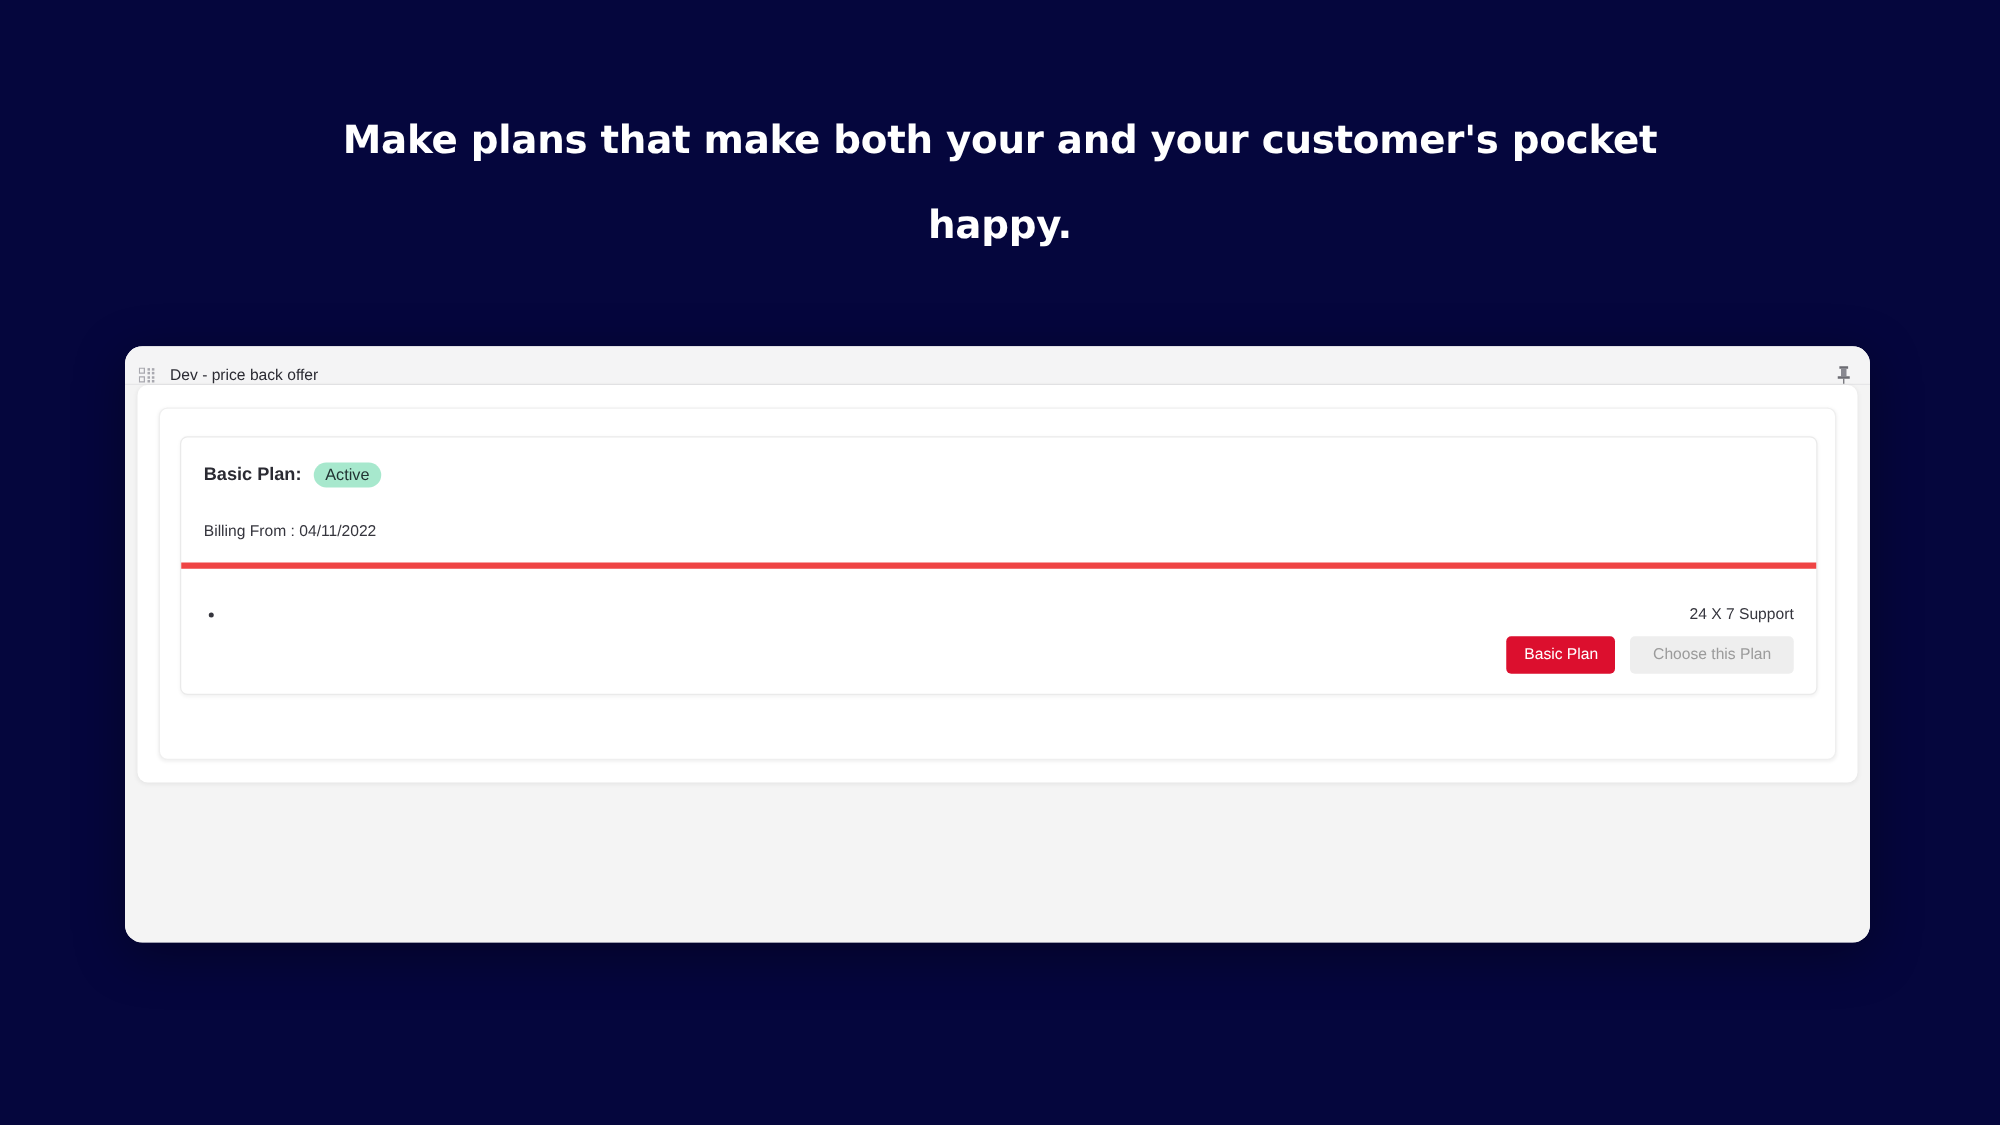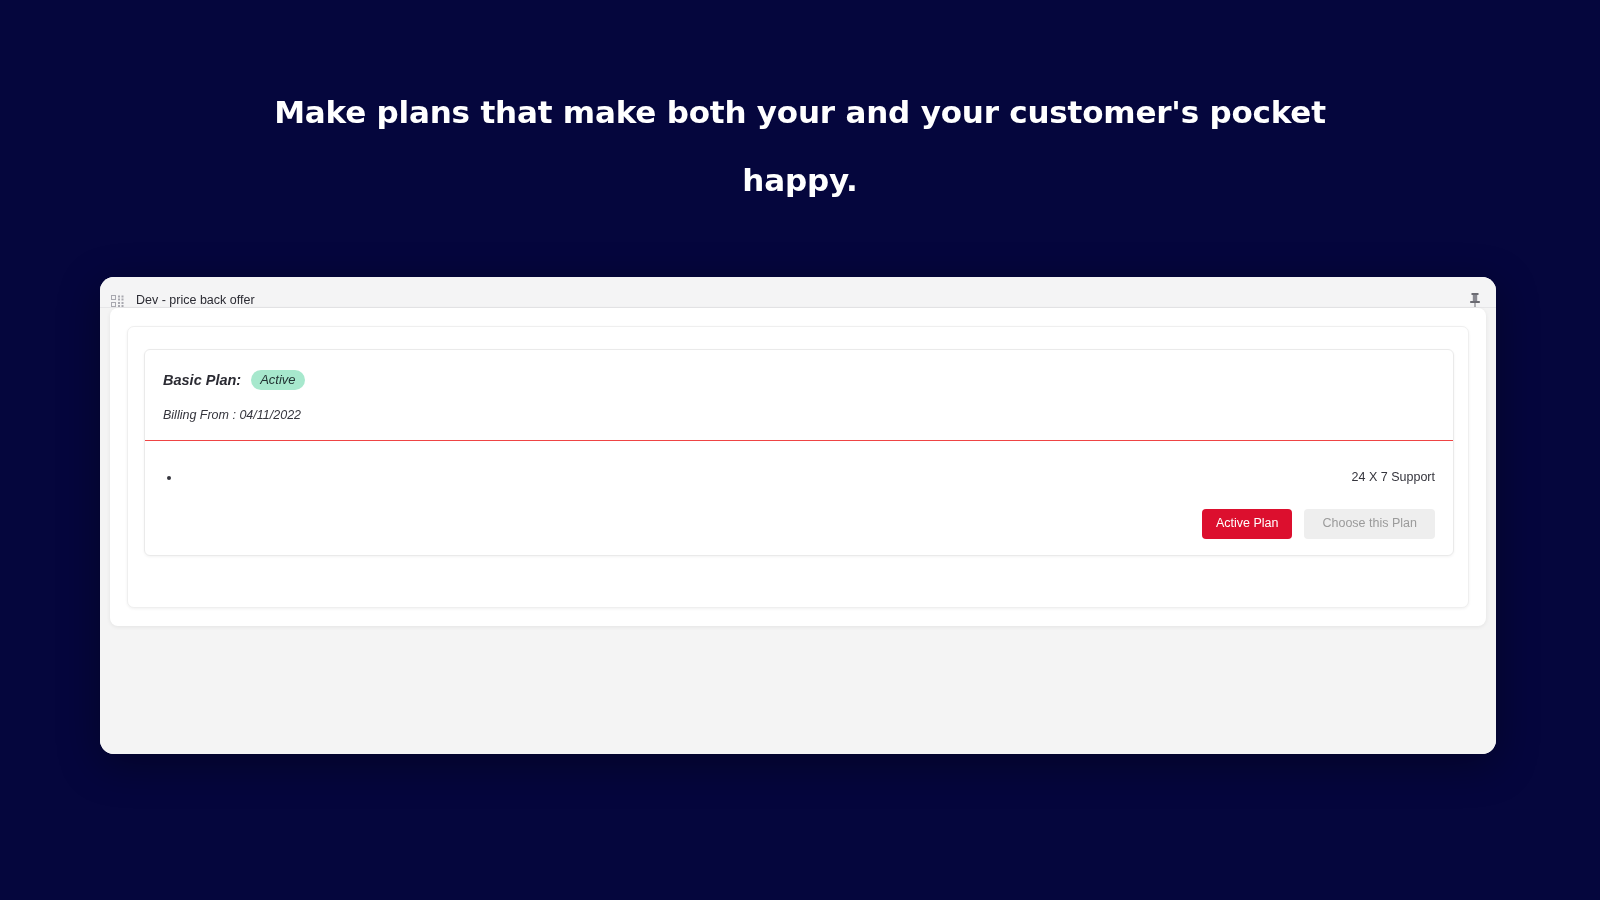--- a/index.html
+++ b/index.html
@@ -134,22 +134,21 @@
     width: 1310px;
     height: 207px;
     background: #ffffff;
     border: 1px solid #eaeaea;
     border-radius: 6px;
     box-shadow: 0 1px 3px rgba(0,0,0,0.05);
   }
 
   .plan-header {
     padding: 20px 18px 18px 18px;
-    border-bottom: 1px solid #ef4444;
-    font-style: italic;
+    border-bottom: 5px solid #ef4444;
   }
 
   .plan-title-row {
     display: flex;
     align-items: center;
     gap: 10px;
   }
 
   .plan-name {
     font-size: 14.5px;
@@ -162,21 +161,21 @@
     background: #a7e8cd;
     color: #233;
     font-size: 13px;
     padding: 3px 9px 4px 9px;
     border-radius: 11px;
     line-height: 1;
     font-family: "Liberation Sans", sans-serif;
   }
 
   .billing-line {
-    margin-top: 18px;
+    margin-top: 28px;
     font-size: 12.5px;
     color: #35353d;
     font-family: "Liberation Sans", sans-serif;
   }
 
   .plan-features {
     padding: 18px 18px 0 18px;
   }
 
   .features-label {
@@ -285,21 +284,21 @@
             <div class="billing-line">Billing From : 04/11/2022</div>
           </div>
 
           <div class="plan-features">
             <ul class="features-list">
               <li>24 X 7 Support</li>
             </ul>
           </div>
 
           <div class="plan-actions">
-            <button class="btn btn-cancel">Active Plan</button>
+            <button class="btn btn-cancel">Basic Plan</button>
             <button class="btn btn-choose">Choose this Plan</button>
           </div>
 
         </div>
 
       </div>
     </div>
 
   </div>
 </div>

